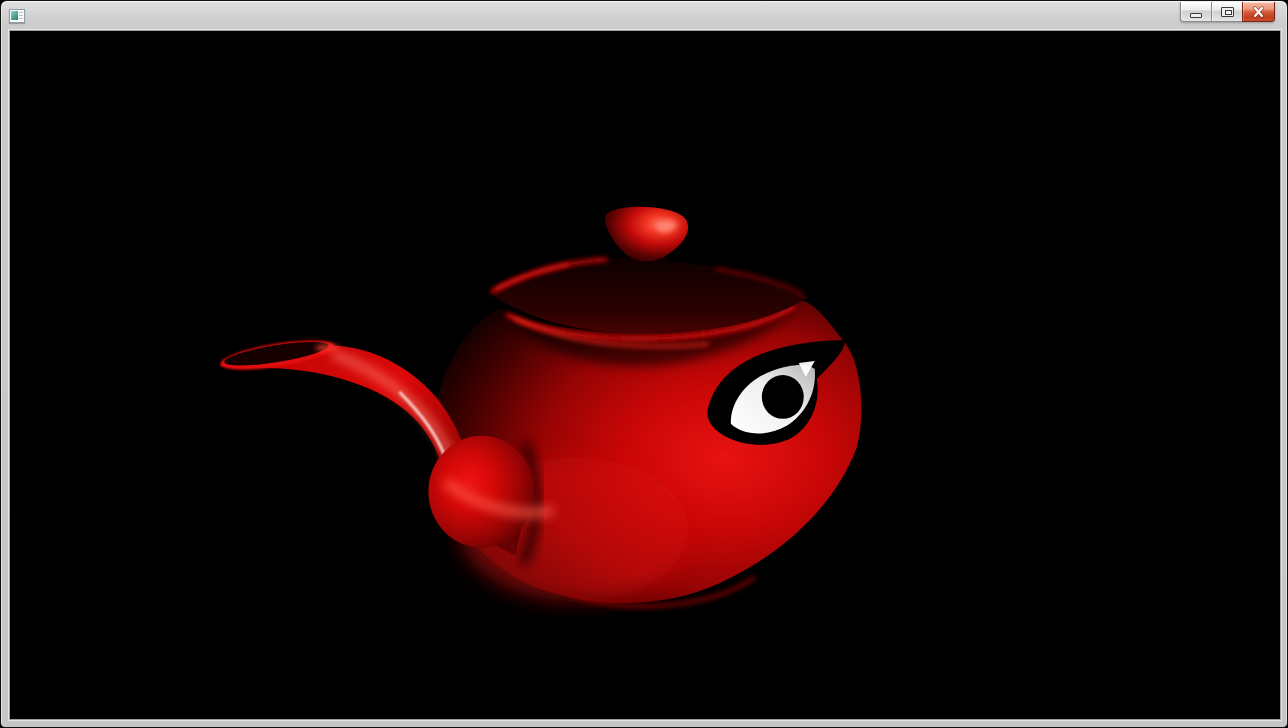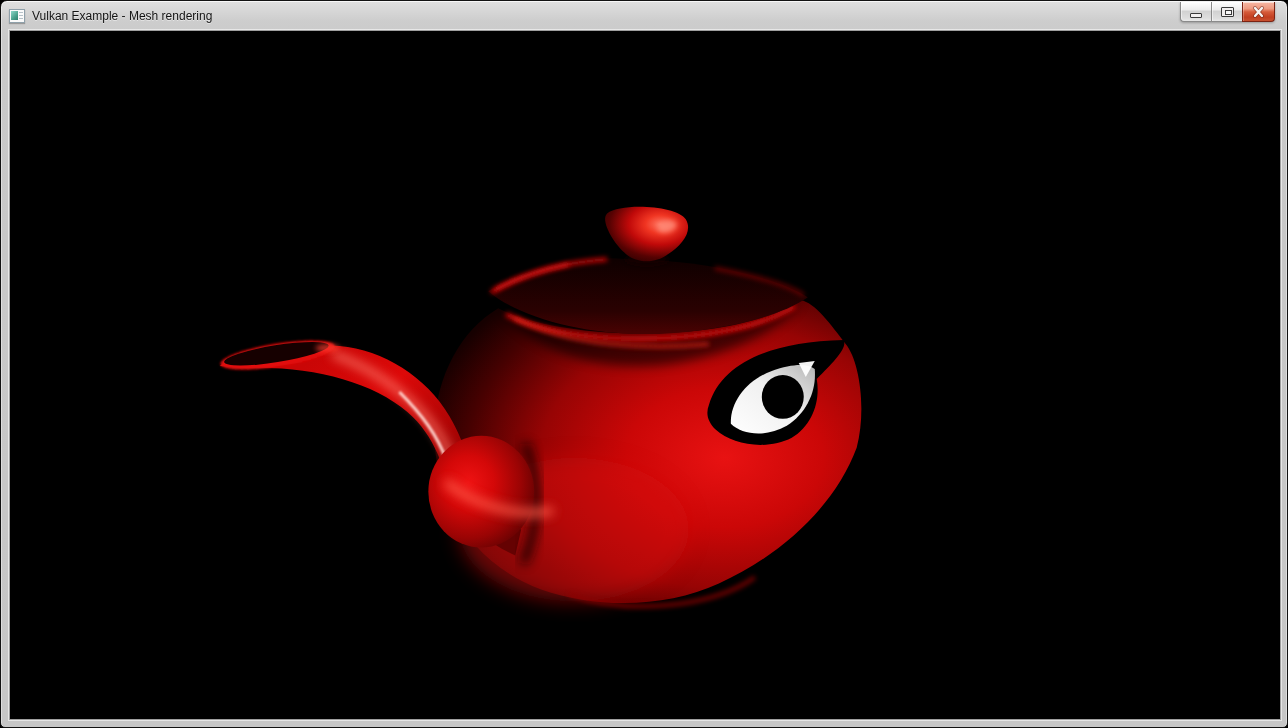--- a/index.html
+++ b/index.html
@@ -88,21 +88,20 @@
   }
   .viewport svg { display:block; width:100%; height:100%; }
 </style>
 </head>
 <body>
 
 <div class="window">
 
   <div class="titlebar">
     <span class="app-icon"></span>
-    <span class="window-title">Vulkan Example - Mesh rendering</span>
   </div>
 
   <div class="controls">
     <div class="win-btn min" title="Minimize">
       <span class="glyph-min"></span>
     </div>
     <div class="win-btn max" title="Maximize">
       <span class="glyph-max"></span>
     </div>
     <div class="win-btn close" title="Close">

